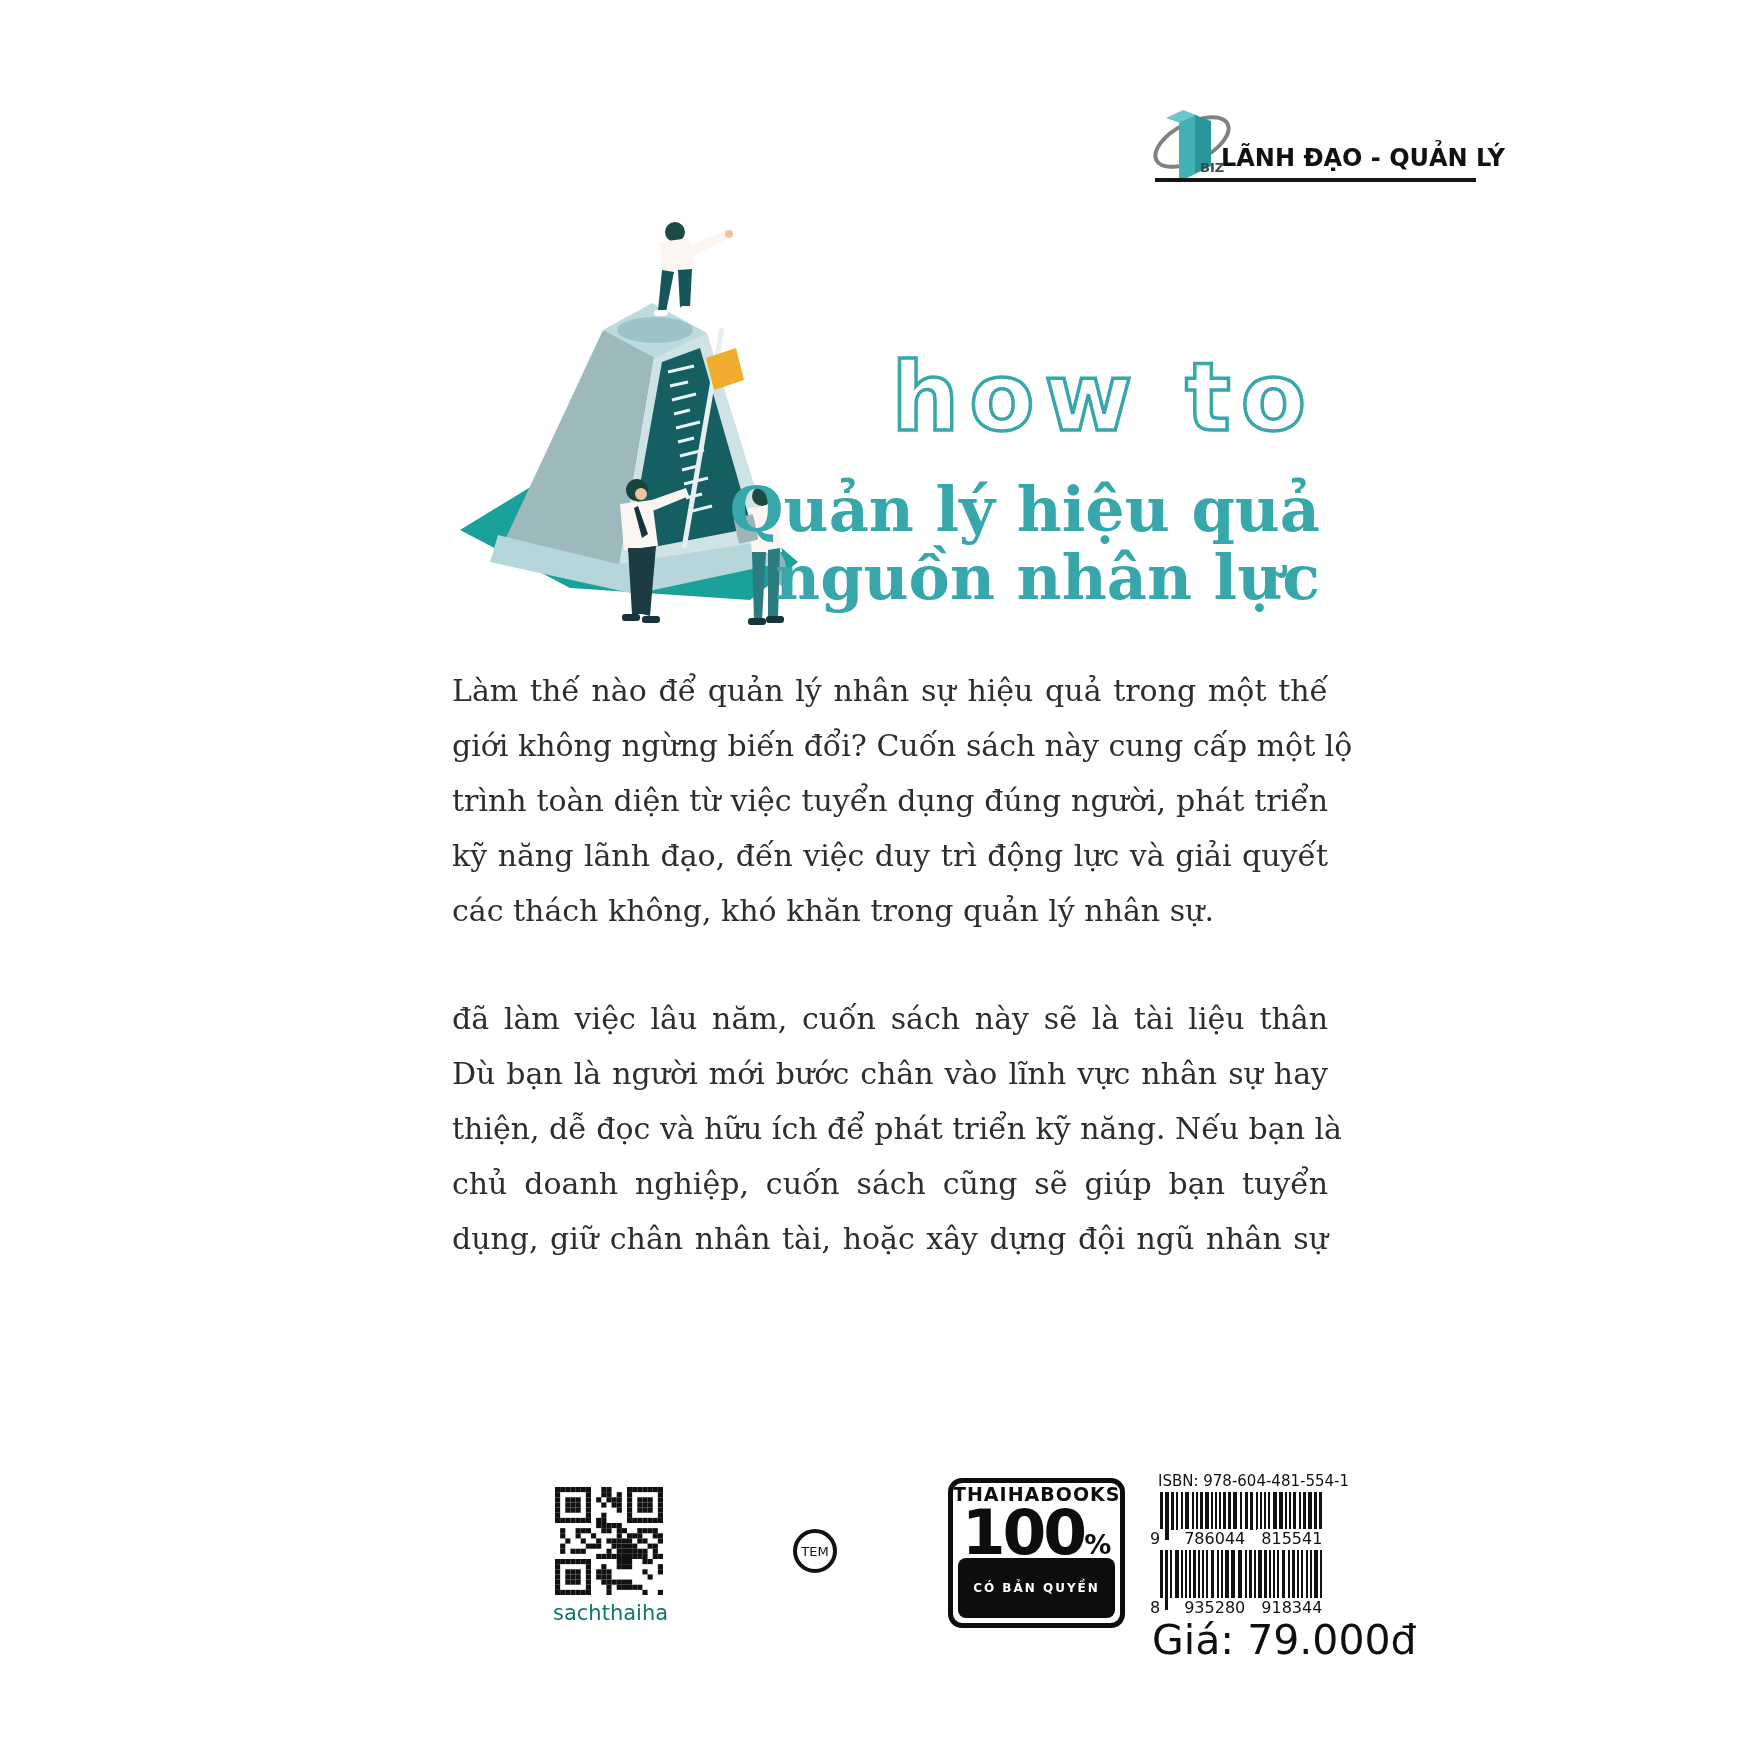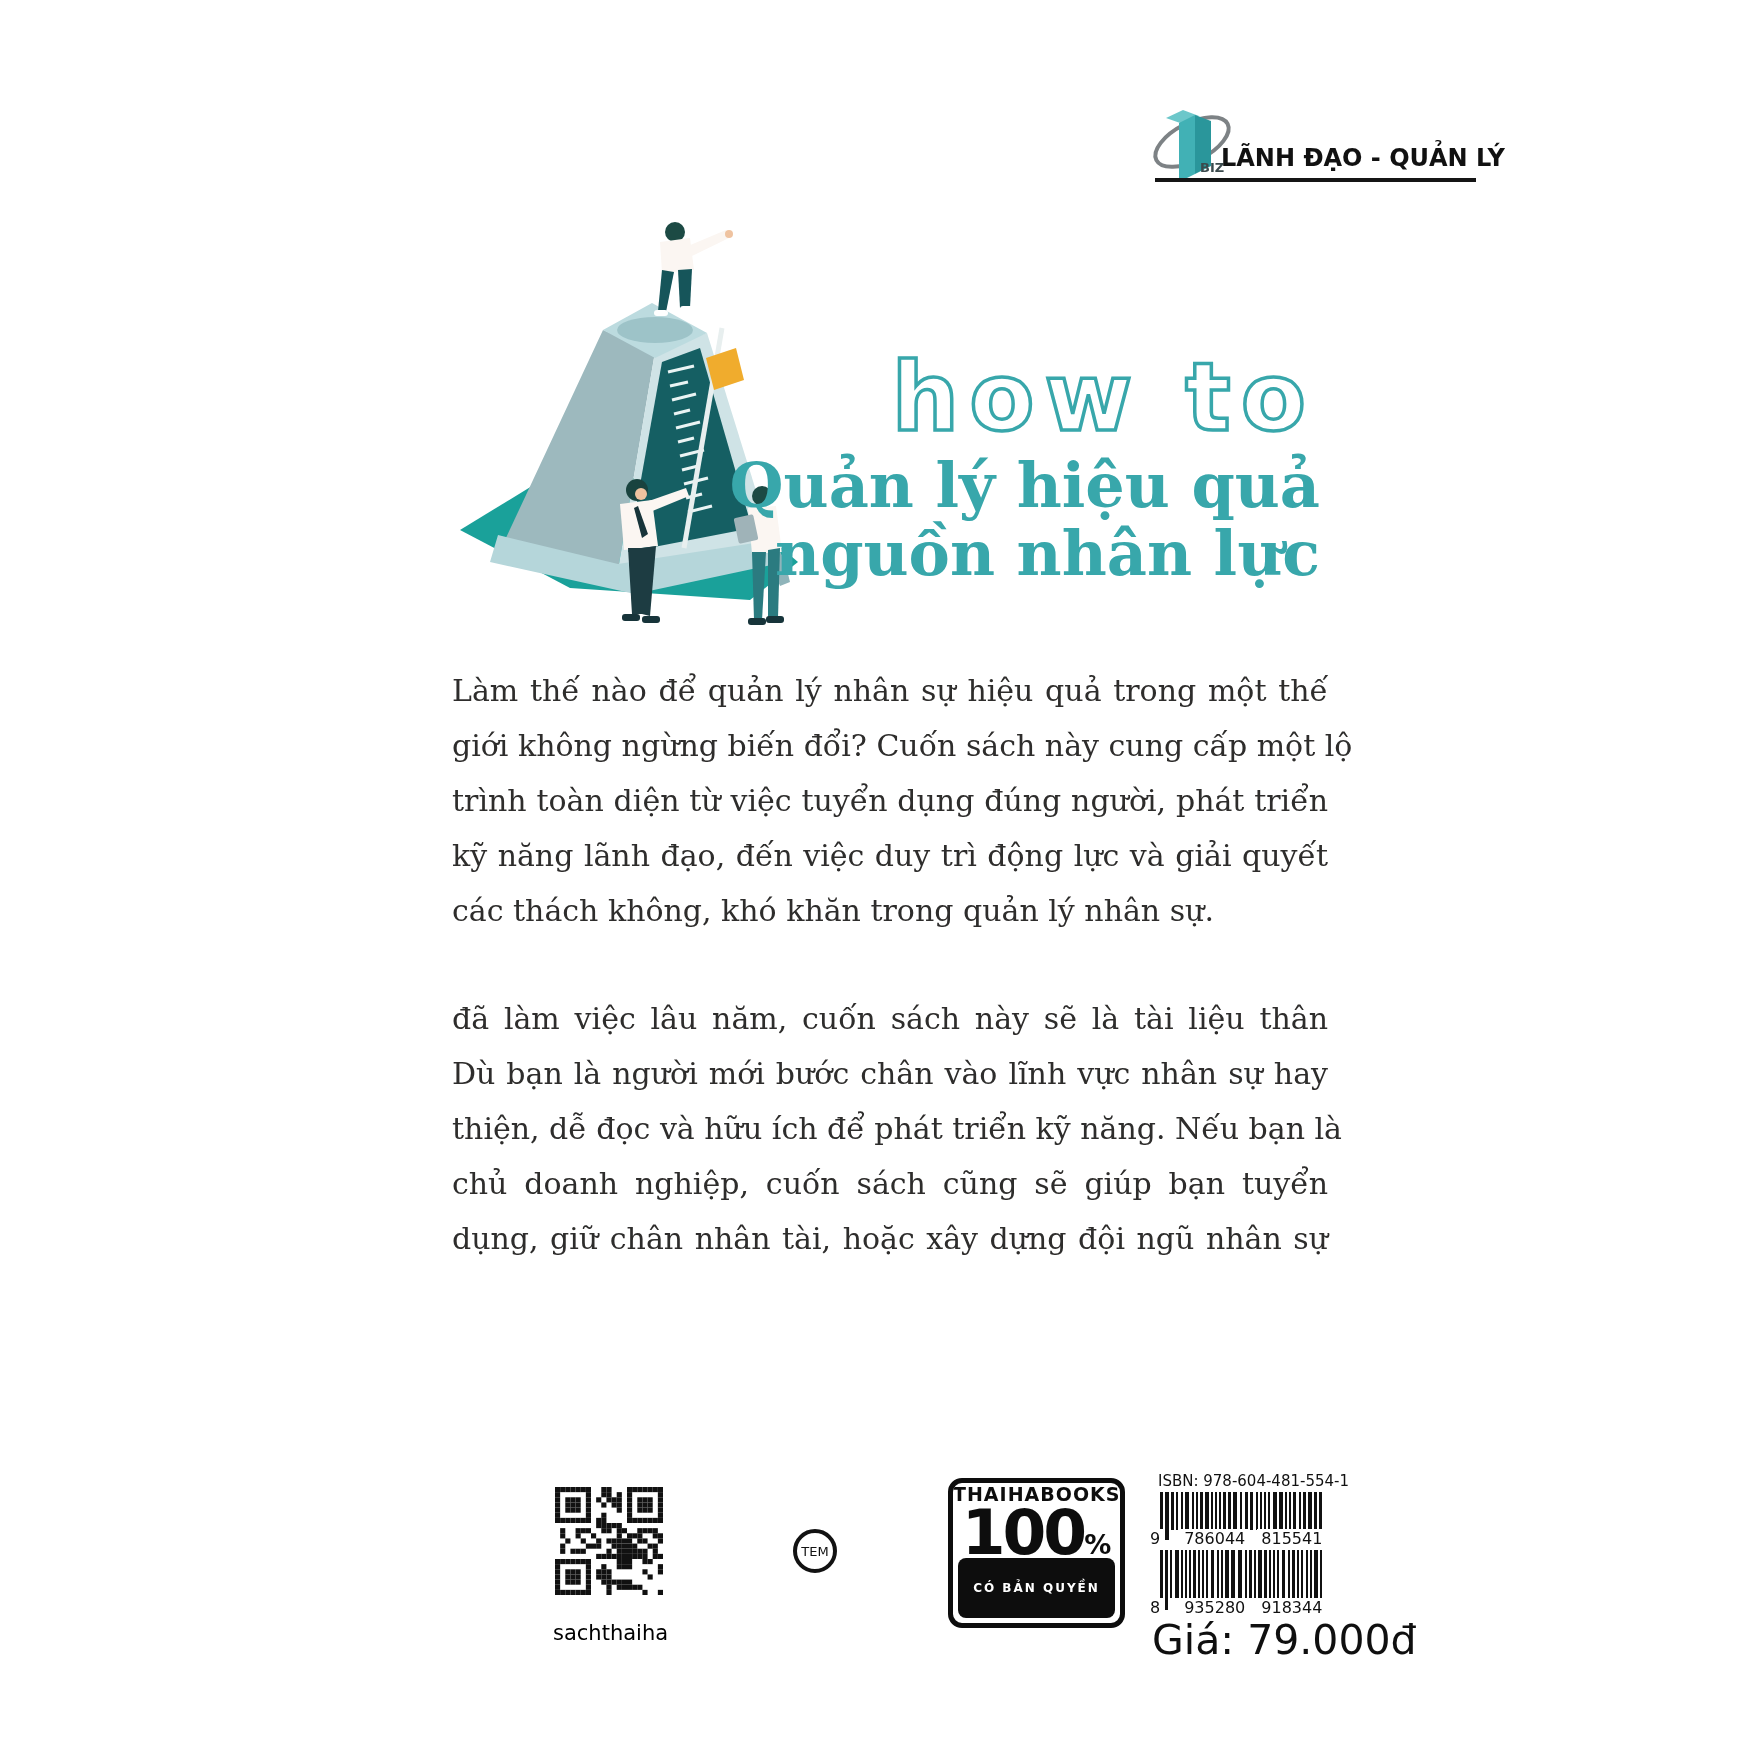--- a/index.html
+++ b/index.html
@@ -8,32 +8,32 @@
   
   .logo-svg{position:absolute;left:1150px;top:96px;}
   .category-label{position:absolute;left:1221px;top:144px;width:212px;
         font-family:"DejaVu Sans",sans-serif;font-weight:bold;font-size:24px;color:#111;
         white-space:nowrap;letter-spacing:0px;}
   .category-underline{position:absolute;left:1155px;top:178px;width:321px;height:4px;background:#151515;}
   
   .illu{position:absolute;left:450px;top:190px;}
   
   .howto-svg{position:absolute;left:890px;top:330px;}
-  .subtitle{position:absolute;right:433px;top:452px;text-align:right;
+  .subtitle{position:absolute;right:433px;top:476px;text-align:right;
         font-family:"DejaVu Serif",serif;font-weight:bold;color:#38a7ab;
         font-size:62px;line-height:68px;white-space:nowrap;}
   
   .paras{position:absolute;left:452px;top:663px;width:876px;
         font-family:"DejaVu Serif",serif;font-size:30px;color:#2e2d2c;}
   .jline{line-height:55px;white-space:nowrap;text-align:justify;text-align-last:justify;}
   .jline.last{text-align-last:left;}
   .para2{margin-top:53px;}
   
   .qr-block{position:absolute;left:553px;top:1487px;width:112px;text-align:center;}
-  .qr-caption{margin-top:22px;font-size:21px;color:#000000;font-family:"DejaVu Sans",sans-serif;}
+  .qr-caption{margin-top:2px;font-size:21px;color:#0f766e;font-family:"DejaVu Sans",sans-serif;}
   .tem{position:absolute;left:793px;top:1529px;width:44px;height:44px;border:4px solid #121212;
         border-radius:50%;box-sizing:border-box;display:flex;align-items:center;justify-content:center;
         font-size:13px;color:#121212;font-family:"DejaVu Sans",sans-serif;}
   .badge{position:absolute;left:948px;top:1478px;width:177px;height:150px;box-sizing:border-box;
         border:5px solid #0d0d0d;border-radius:14px;background:#fff;overflow:hidden;}
   .badge-brand{text-align:center;font-weight:bold;font-size:19px;letter-spacing:1px;color:#0d0d0d;white-space:nowrap;}
   .badge-percent{text-align:center;font-weight:900;font-size:63px;line-height:56px;letter-spacing:-3px;color:#0d0d0d;}
   .badge-percent .pct{font-size:27px;font-weight:900;letter-spacing:0;}
   .badge-bar{position:absolute;left:5px;right:5px;bottom:5px;height:60px;background:#0d0d0d;border-radius:8px;
         display:flex;align-items:center;justify-content:center;color:#fff;font-weight:bold;font-size:12px;

